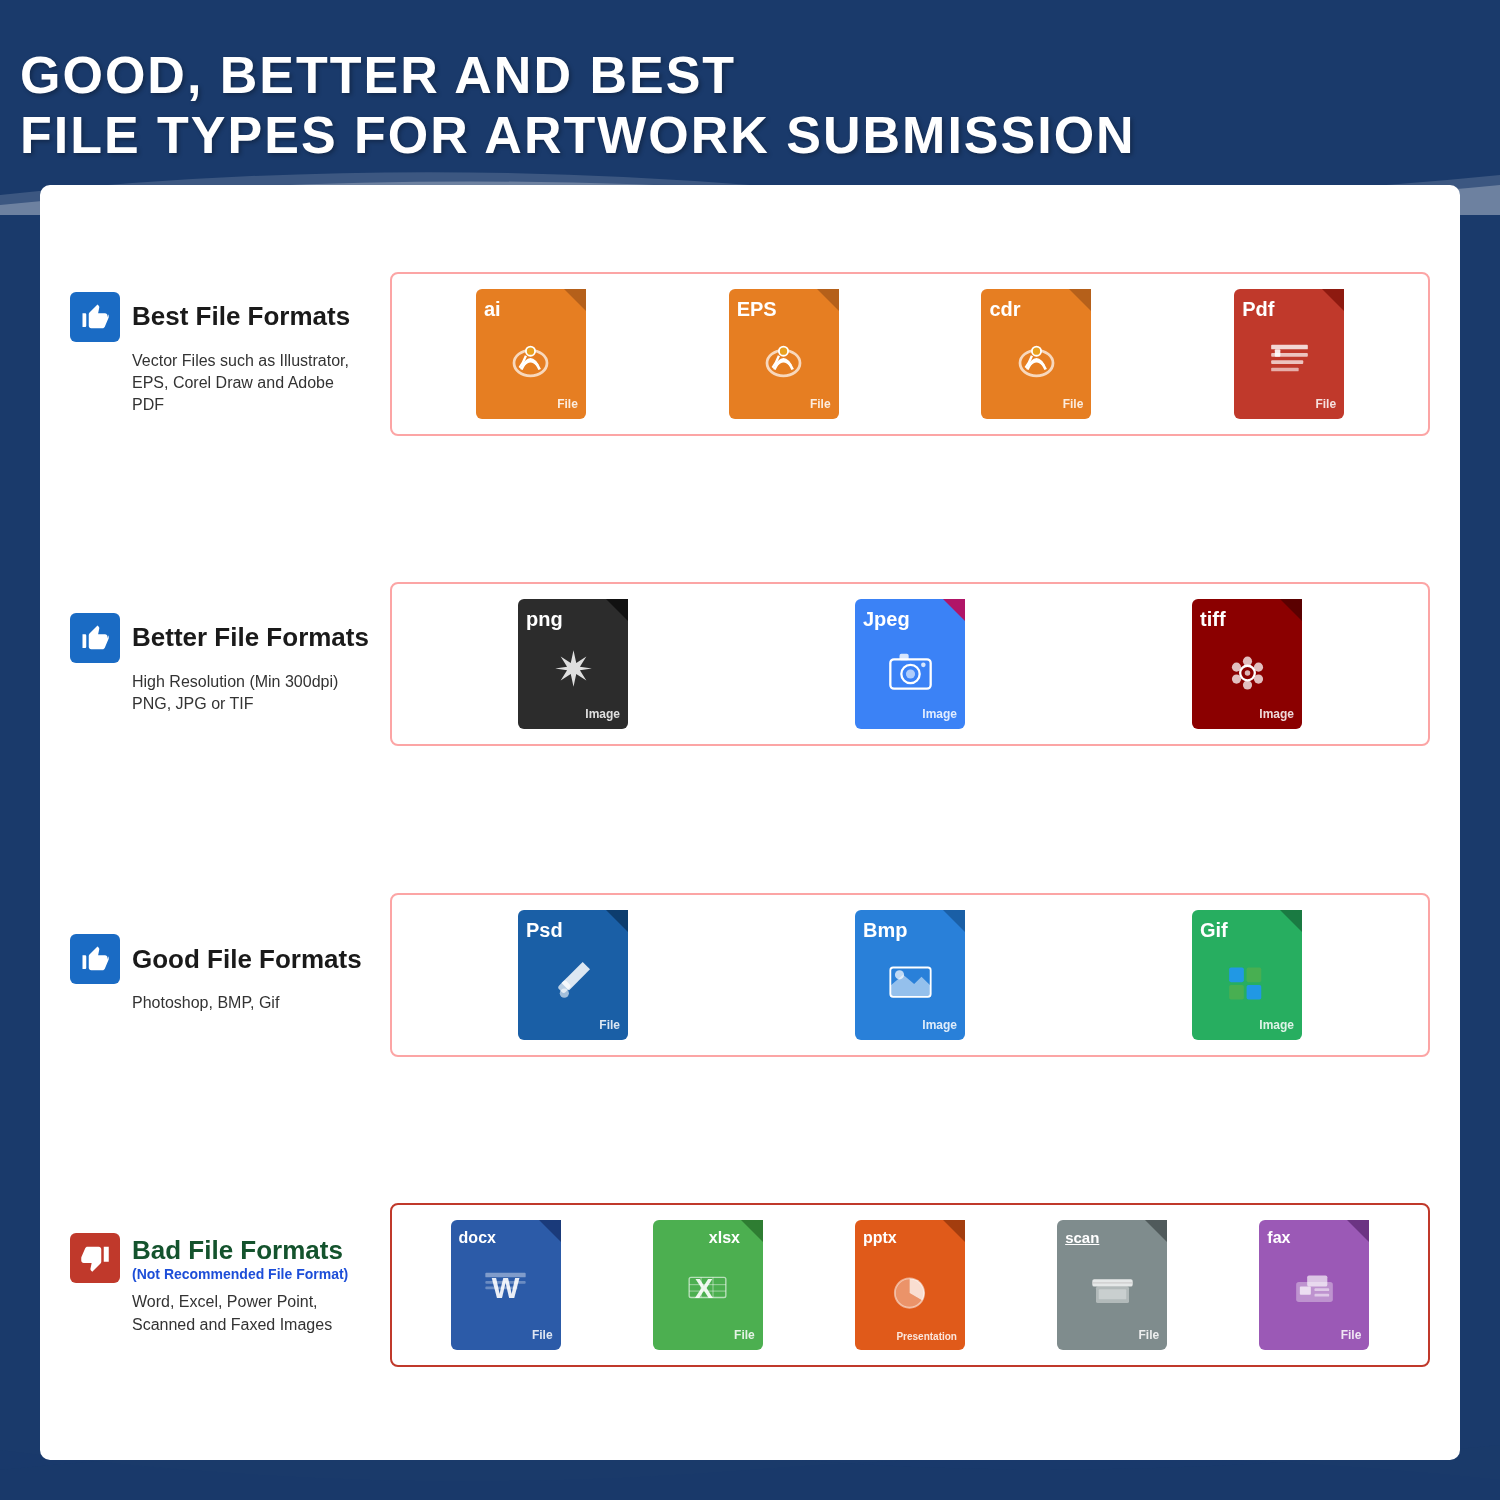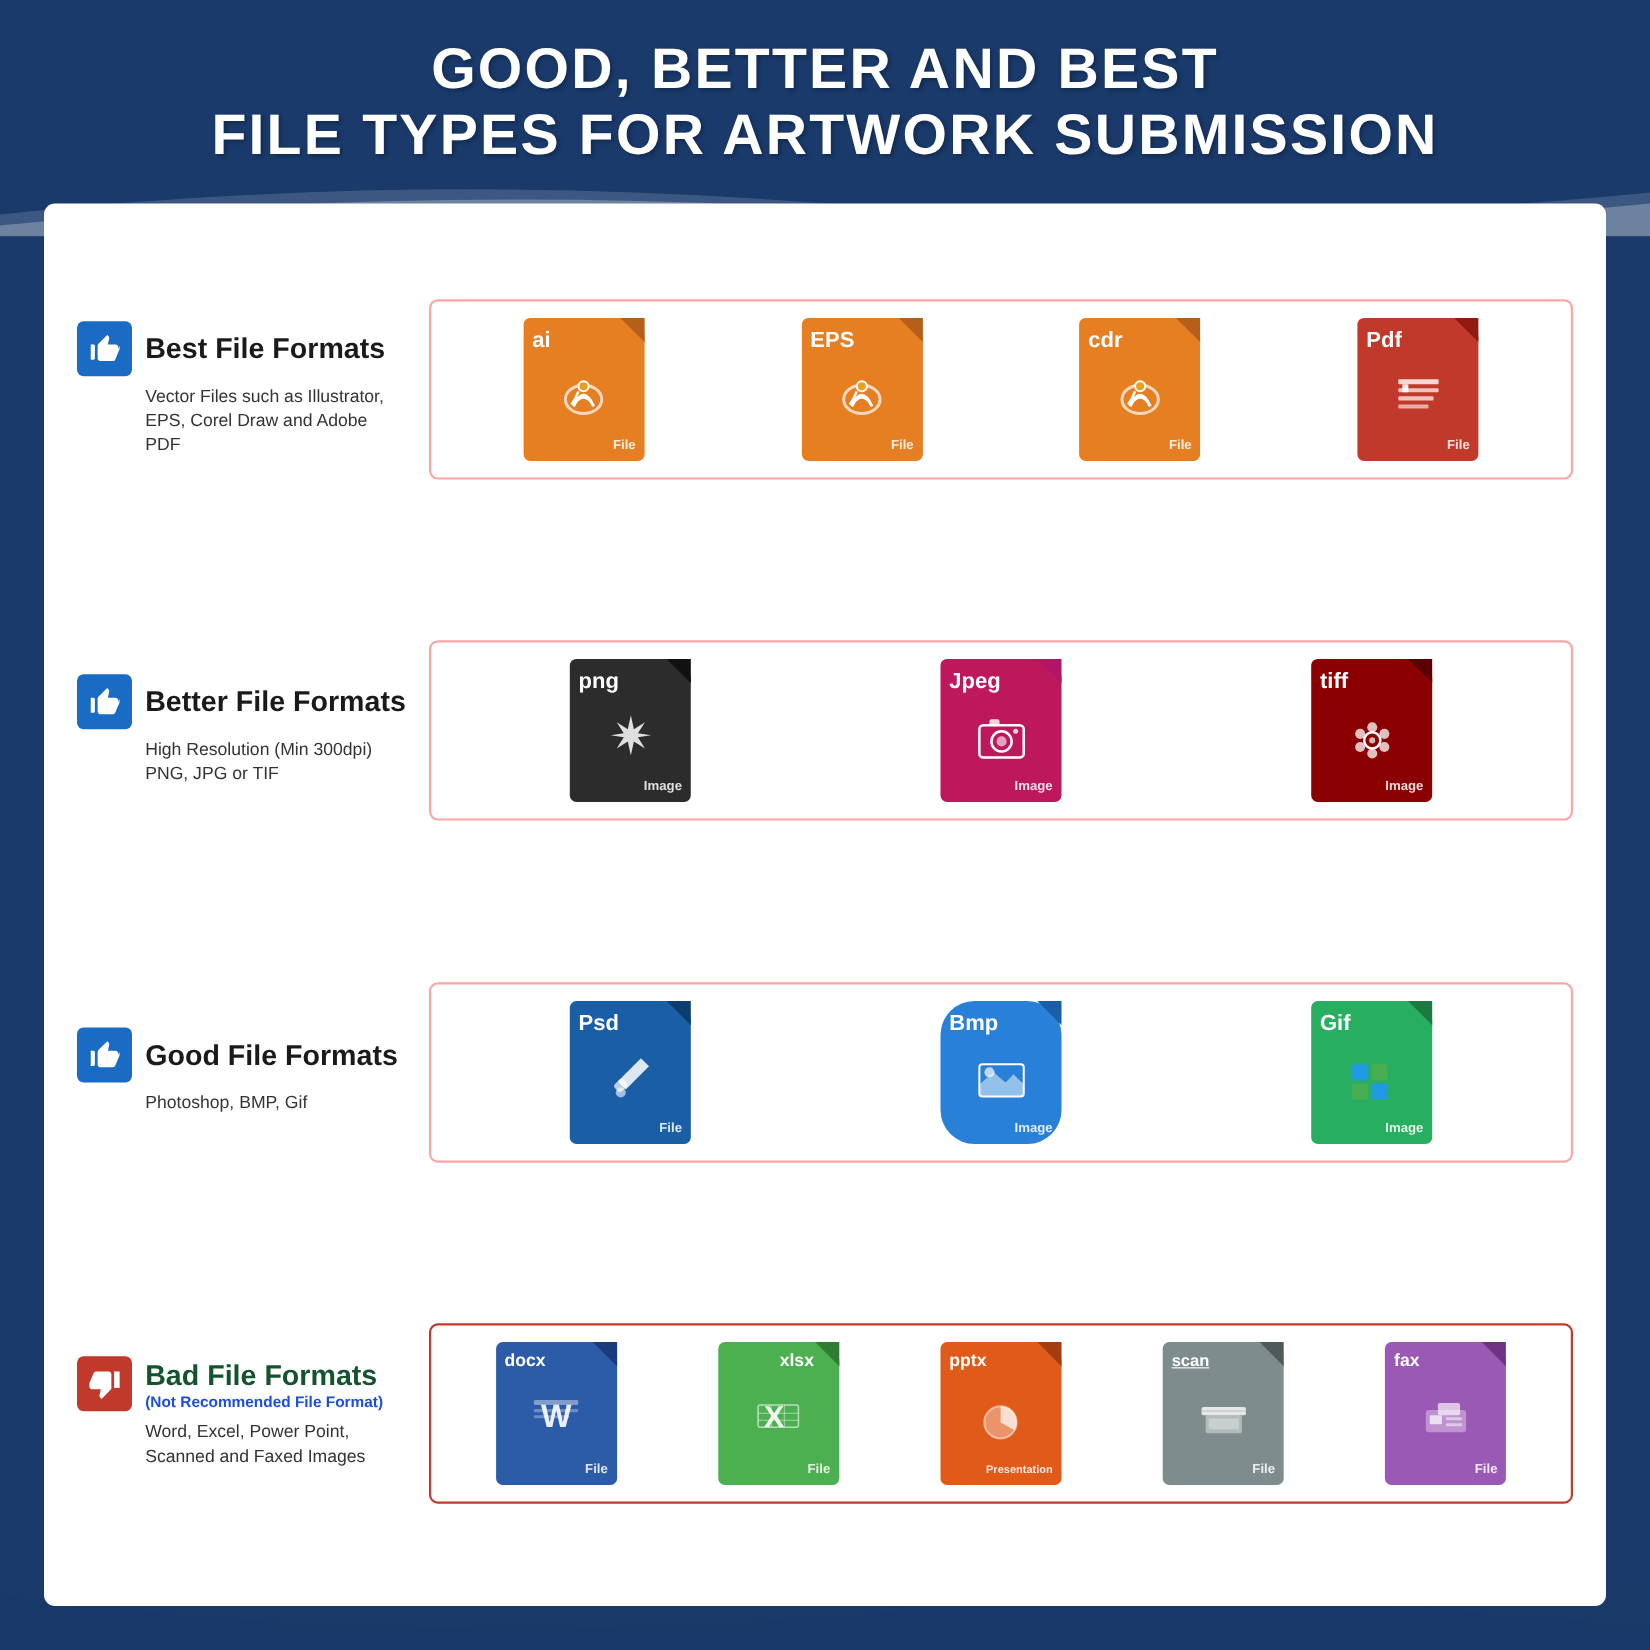--- a/index.html
+++ b/index.html
@@ -7,25 +7,25 @@
       width: 1500px;
       height: 1500px;
       background: #1a3a6b;
       font-family: Arial, sans-serif;
       overflow: hidden;
       position: relative;
     }
 
     .header-section {
       position: absolute;
-      top: 4px;
+      top: 16px;
       left: 0;
       right: 0;
       z-index: 10;
-      text-align: center;
+      text-align: left;
       padding: 30px 20px 20px;
     }
 
     .main-title {
       color: white;
       font-size: 52px;
       font-weight: 900;
       line-height: 1.15;
       text-transform: uppercase;
       letter-spacing: 2px;
@@ -172,33 +172,33 @@
 
     
     .file-red { background: #c0392b; }
     .file-red::before { border-color: transparent #8e1a10 transparent transparent; }
 
     
     .file-black { background: #2c2c2c; }
     .file-black::before { border-color: transparent #111 transparent transparent; }
 
     
-    .file-pink { background: #be185d; }
+    .file-pink { background: #3b82f6; }
     .file-pink::before { border-color: transparent #b01567 transparent transparent; }
 
     
     .file-darkred { background: #8b0000; }
     .file-darkred::before { border-color: transparent #5a0000 transparent transparent; }
 
     
     .file-blue { background: #1a5fa6; }
     .file-blue::before { border-color: transparent #0d3d6e transparent transparent; }
 
     
-    .file-brightblue { background: #2980d9; border-radius: 31px; }
+    .file-brightblue { background: #2980d9; }
     .file-brightblue::before { border-color: transparent #1a5fa6 transparent transparent; }
 
     
     .file-green { background: #27ae60; }
     .file-green::before { border-color: transparent #1a7a42 transparent transparent; }
 
     
     .file-docblue { background: #2c5ba8; }
     .file-docblue::before { border-color: transparent #1a3a7a transparent transparent; }
 

